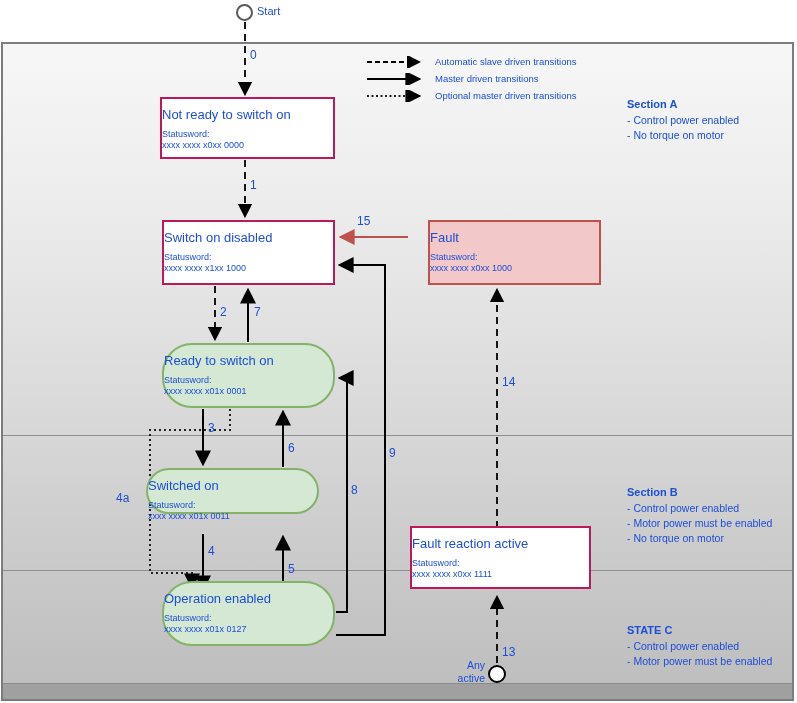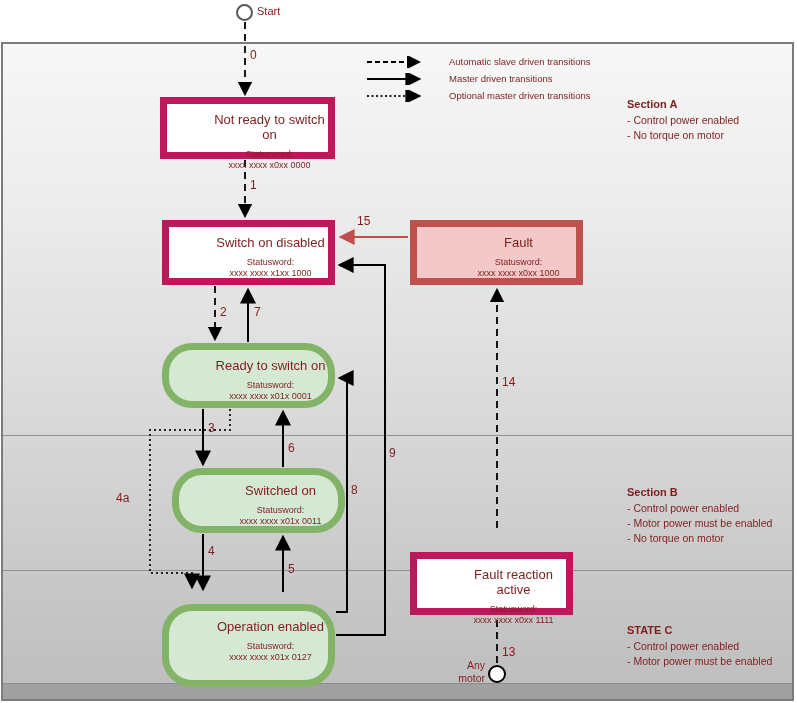--- a/index.html
+++ b/index.html
@@ -1,59 +1,59 @@
 <!DOCTYPE html>
 <html style="--green-fill: #d5e8d4; --green-border: #82b366; --red-fill: #f2c8c8; --red-border: #c0504d; --red-arrow: #c0504d;"><head>
 <meta charset="utf-8">
 <style>
   html,body { margin:0; padding:0; background:#ffffff; }
   #stage {
     position:relative; width:797px; height:703px; overflow:hidden;
-    font-family:"Liberation Sans", sans-serif; color:#7f1d1d; background:#ffffff;
+    font-family:"Liberation Sans", sans-serif; color:#1d4ed8; background:#ffffff;
   }
   #panel {
     position:absolute; left:1px; top:42px; width:793px; height:659px;
     box-sizing:border-box; border:2px solid #7c7c7c;
     background:linear-gradient(180deg,#f7f7f7 0%,#ececec 25%,#dadada 55%,#c6c6c6 85%,#bdbdbd 100%);
   }
   #panel-footer {
     position:absolute; left:0; bottom:0; width:100%; height:15px;
     background:#a0a0a0; border-top:1px solid #8a8a8a;
   }
   .divider { position:absolute; left:3px; width:790px; height:1px; background:#8f8f8f; z-index:1; }
   #arrows { position:absolute; left:0; top:0; z-index:2; pointer-events:none; }
   .dash  { stroke:#000; stroke-width:1.8; fill:none; stroke-dasharray:7,5; }
   .solid { stroke:#000; stroke-width:2;   fill:none; }
   .dot   { stroke:#222; stroke-width:2;   fill:none; stroke-dasharray:2,3; }
   .redln { stroke:#c0504d; stroke-width:2; fill:none; }
 
   .state {
     position:absolute; z-index:3; box-sizing:border-box;
-    display:flex; flex-direction:column; align-items:center; text-align:center;
-    background:#ffffff; border:7px solid #be185d;padding-left:44px;
+    display:flex; flex-direction:column; align-items:flex-start; text-align:center;
+    background:#ffffff; border:2px solid #be185d;
   }
   .state .title    { font-size:13px; margin-top:8px; }
   .state .sw-label { font-size:9px;  margin-top:7px; }
   .state .sw-value { font-size:9px;  margin-top:1px; }
   .state.green { background:var(--green-fill,#d5e8d4); border-color:var(--green-border,#82b366);border-radius:30px; }
-  .state.red   { background:var(--red-fill,#f2c8c8);   border-color:var(--red-border,#c0504d); }
+  .state.red   { background:var(--red-fill,#f2c8c8);   border-color:var(--red-border,#c0504d);margin-left:18px; }
 
   .tlabel { position:absolute; z-index:4; font-size:12px; }
   .node-circle {
     position:absolute; z-index:3; box-sizing:border-box; border-radius:50%;
     background:#fff;
   }
   #start-circle { left:236px; top:4px; width:17px; height:17px; border:2.5px solid #595959; }
   #anystate-circle { left:488px; top:665px; width:18px; height:18px; border:2.5px solid #000; }
   #start-label { position:absolute; left:257px; top:5px; font-size:11px; z-index:4; }
   #anystate-label { position:absolute; left:445px; top:659px; width:40px; text-align:right;
                     font-size:10.5px; line-height:13px; z-index:4; }
 
   #legend { position:absolute; left:365px; top:53px; z-index:4; }
-  .legend-row { display:flex; align-items:center; gap:20px; height:17px; }
+  .legend-row { display:flex; align-items:center; gap:6px; height:17px; }
   .legend-row span { font-size:9.5px; }
 
   .section-block { position:absolute; left:627px; width:168px; z-index:4; }
   .section-title { font-weight:bold; font-size:11px; margin-bottom:3px;margin-top:48px; }
   .section-line  { font-size:10.5px; line-height:15px; }
 </style>
 </head>
 <body>
 
 <div id="stage">
@@ -89,21 +89,21 @@
     <path class="dash" d="M497,528 L497,290" marker-end="url(#mk-black)"></path>
     <path class="redln" d="M408,237 L341,237" marker-end="url(#mk-red)"></path>
   </svg>
 
   <div id="start-circle" class="node-circle"></div>
   <div id="start-label">Start</div>
 
   <div id="anystate-circle" class="node-circle"></div>
   <div id="anystate-label">
     <div>Any</div>
-    <div>motor</div>
+    <div>active</div>
   </div>
 
   <div class="state white" style="left:160px;top:97px;width:175px;height:62px">
     <div class="title">Not ready to switch on</div>
     <div class="sw-label">Statusword:</div>
     <div class="sw-value">xxxx xxxx x0xx 0000</div>
   </div>
 
   <div class="state white" style="left:162px;top:220px;width:173px;height:65px">
     <div class="title">Switch on disabled</div>
@@ -116,33 +116,33 @@
     <div class="sw-label">Statusword:</div>
     <div class="sw-value">xxxx xxxx x0xx 1000</div>
   </div>
 
   <div class="state green" style="left:162px;top:343px;width:173px;height:65px">
     <div class="title">Ready to switch on</div>
     <div class="sw-label">Statusword:</div>
     <div class="sw-value">xxxx xxxx x01x 0001</div>
   </div>
 
-  <div class="state green" style="left:172px;top:468px;width:173px;height:65px">
+  <div class="state green" style="left:146px;top:468px;width:173px;height:46px">
     <div class="title">Switched on</div>
     <div class="sw-label">Statusword:</div>
     <div class="sw-value">xxxx xxxx x01x 0011</div>
   </div>
 
-  <div class="state green" style="left:162px;top:604px;width:173px;height:83px">
+  <div class="state green" style="left:162px;top:581px;width:173px;height:65px">
     <div class="title">Operation enabled</div>
     <div class="sw-label">Statusword:</div>
     <div class="sw-value">xxxx xxxx x01x 0127</div>
   </div>
 
-  <div class="state white" style="left:410px;top:552px;width:163px;height:63px">
+  <div class="state white" style="left:410px;top:526px;width:181px;height:63px">
     <div class="title">Fault reaction active</div>
     <div class="sw-label">Statusword:</div>
     <div class="sw-value">xxxx xxxx x0xx 1111</div>
   </div>
 
   <div class="tlabel" style="left:250px;top:48px">0</div>
   <div class="tlabel" style="left:250px;top:178px">1</div>
   <div class="tlabel" style="left:220px;top:305px">2</div>
   <div class="tlabel" style="left:254px;top:305px">7</div>
   <div class="tlabel" style="left:208px;top:421px">3</div>

